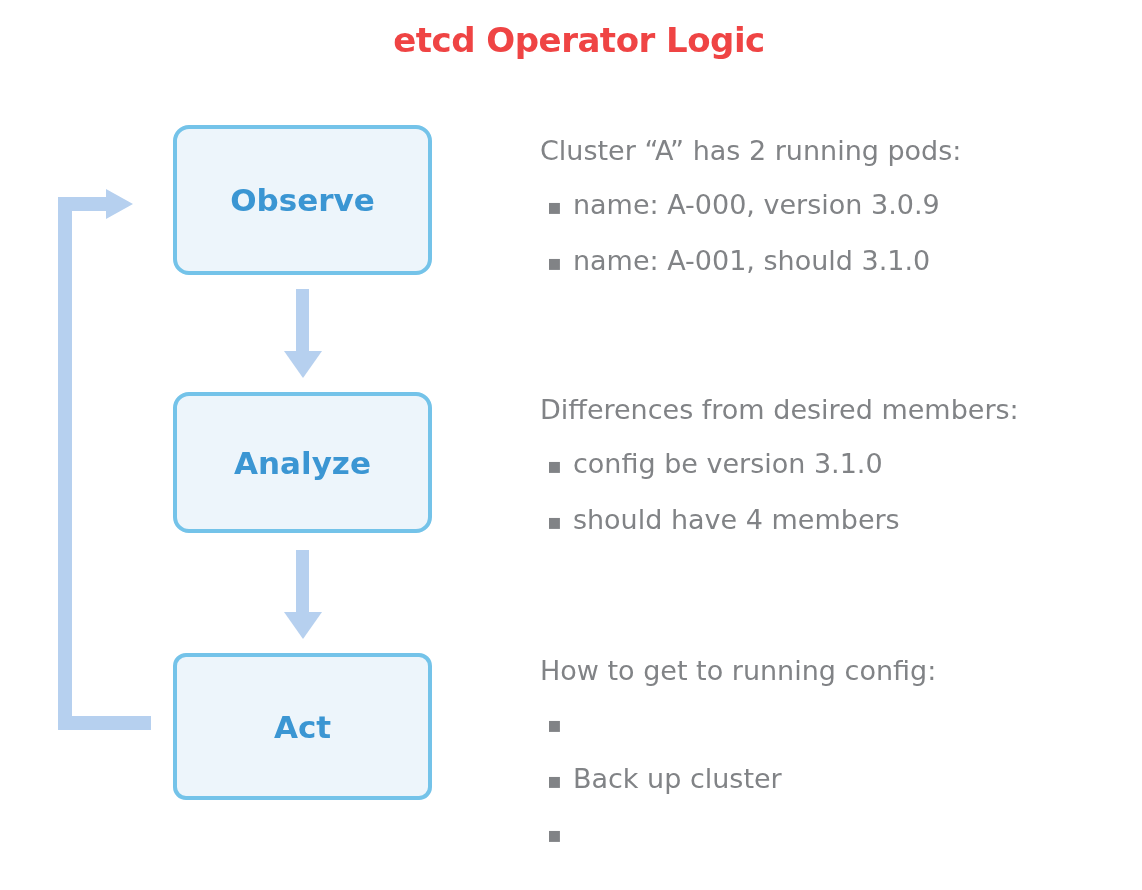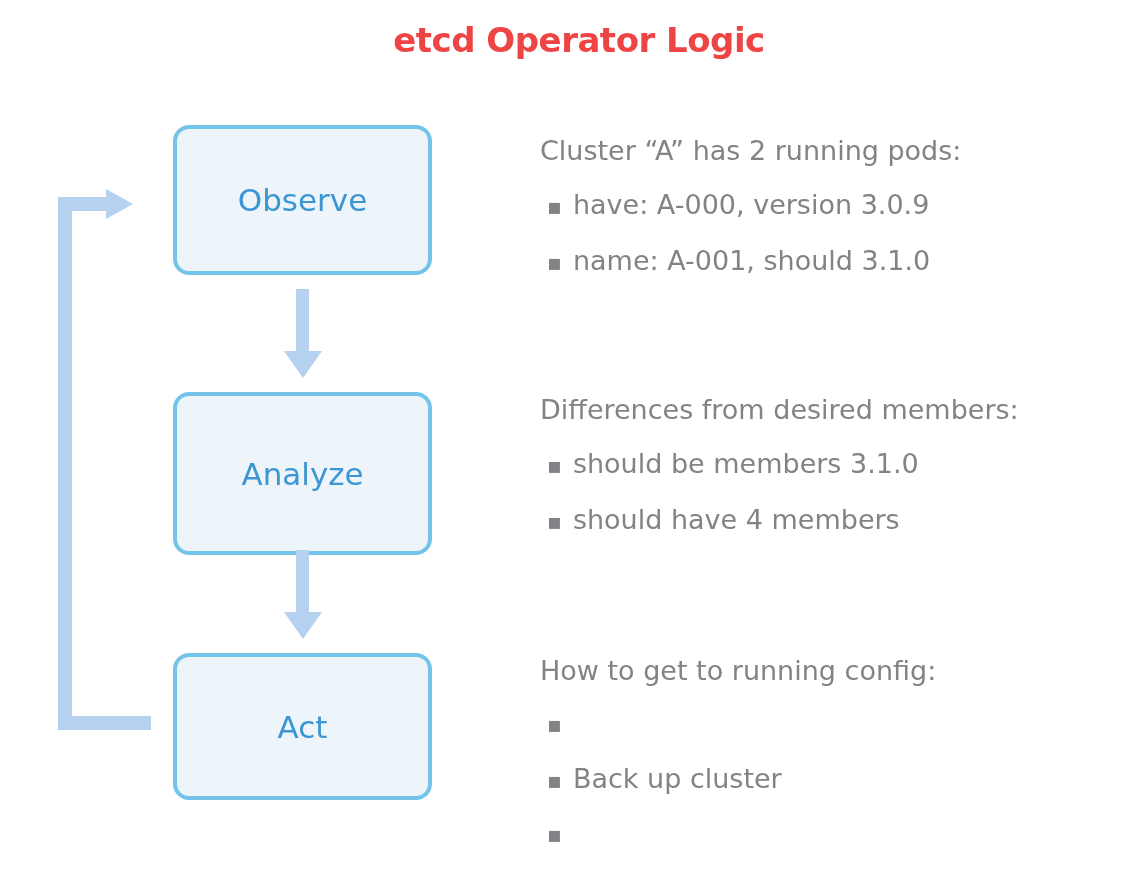--- a/index.html
+++ b/index.html
@@ -37,26 +37,26 @@
     box-sizing: border-box;
     border: 4px solid #74c3e9;
     border-radius: 16px;
     background: #edf5fb;
     display: flex;
     align-items: center;
     justify-content: center;
   }
   .flow-box .box-label {
     font-size: 31px;
-    font-weight: normal;
+    font-weight: bold;
     color: #3b96d3;
   }
   #box-observe { top: 125px; height: 150px; }
-  #box-analyze { top: 392px; height: 163px; }
-  #box-act     { top: 653px; height: 147px; }
+  #box-analyze { top: 392px; height: 141px; }
+  #box-act     { top: 653px; height: 147px; border-radius: 13px; }
 
   
   .down-arrow { position: absolute; }
   .down-arrow .shaft {
     position: absolute;
     left: 12px;
     top: 0;
     width: 13px;
     height: 62px;
     background: #b6d0ef;
@@ -139,33 +139,33 @@
   </div>
   <div class="down-arrow" id="arrow-analyze-act">
     <div class="shaft"></div>
     <div class="head"></div>
   </div>
 
   <div class="note" id="note-observe">
     <div class="note-heading">Cluster “A” has 2 running pods:</div>
     <div class="bullet-line">
       <span class="bullet-marker">▪</span>
-      <span>have: A-000, version 3.0.9</span>
+      <span>name: A-000, version 3.0.9</span>
     </div>
     <div class="bullet-line">
       <span class="bullet-marker">▪</span>
       <span>name: A-001, should 3.1.0</span>
     </div>
   </div>
 
   <div class="note" id="note-analyze">
     <div class="note-heading">Differences from desired members:</div>
     <div class="bullet-line">
       <span class="bullet-marker">▪</span>
-      <span>should be members 3.1.0</span>
+      <span>config be version 3.1.0</span>
     </div>
     <div class="bullet-line">
       <span class="bullet-marker">▪</span>
       <span>should have 4 members</span>
     </div>
   </div>
 
   <div class="note" id="note-act">
     <div class="note-heading">How to get to running config:</div>
     <div class="bullet-line">

